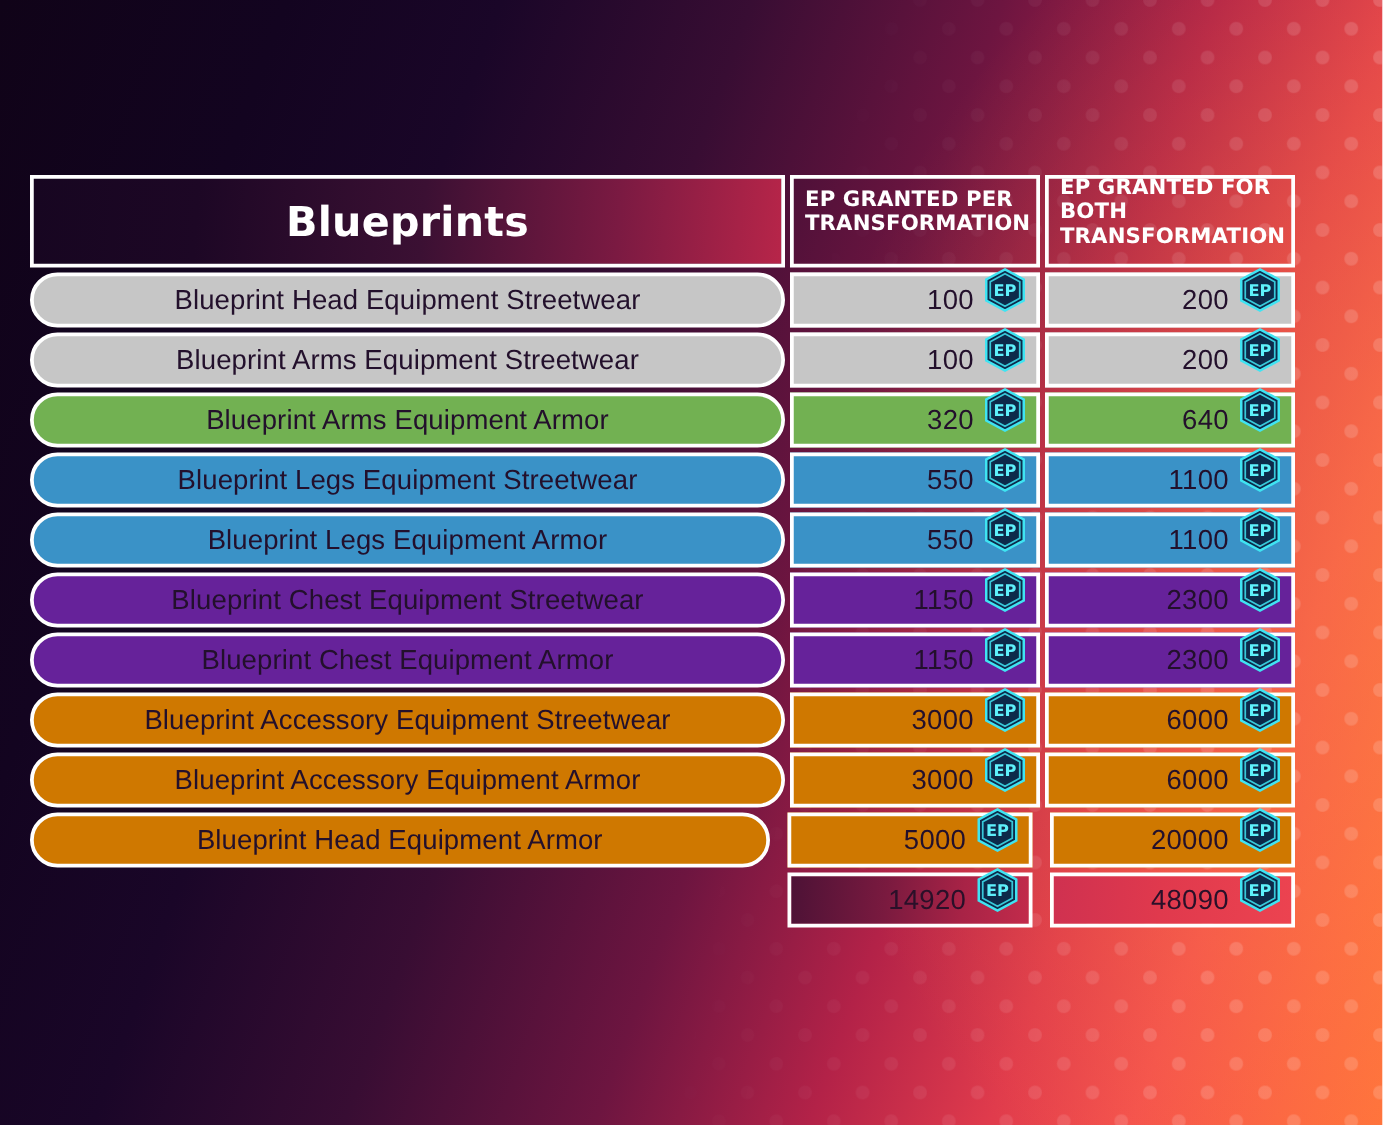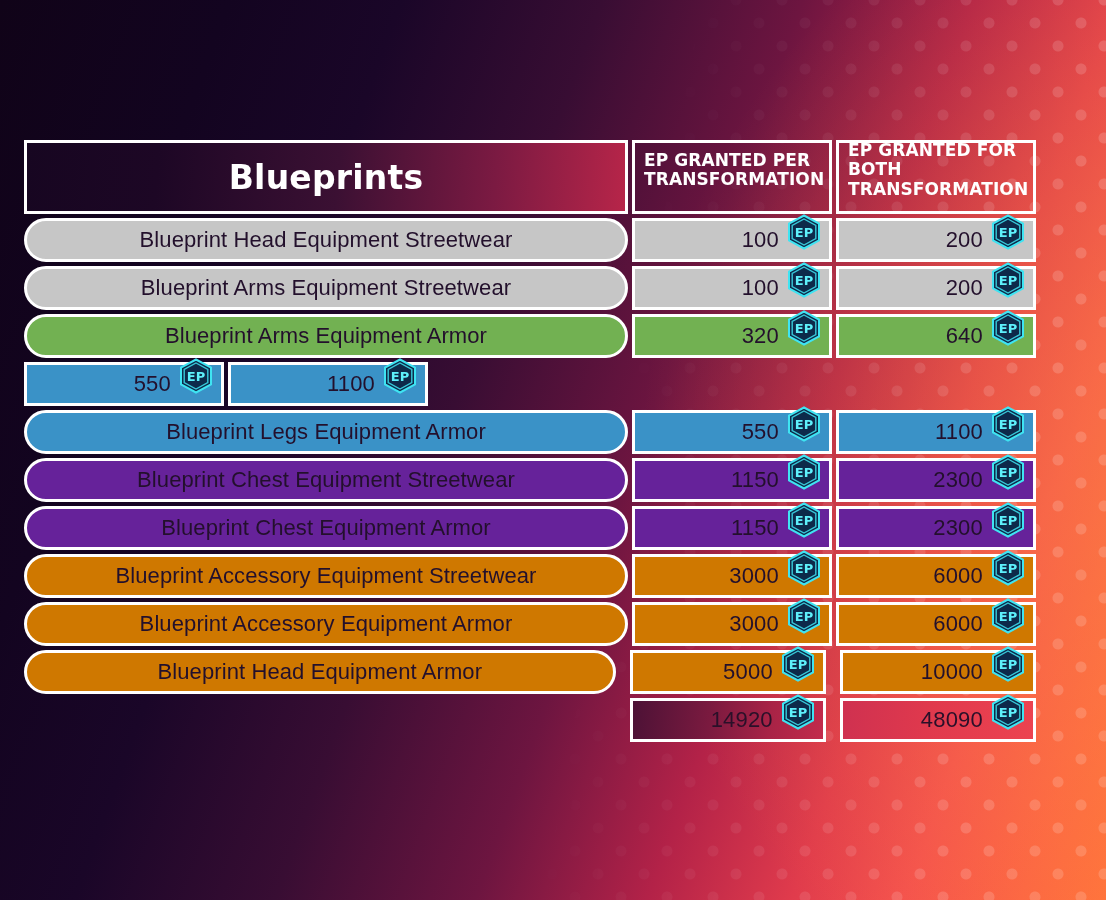--- a/index.html
+++ b/index.html
@@ -234,20 +234,23 @@
               <span class="ep-badge">
                 <svg viewBox="0 0 34 36" xmlns="http://www.w3.org/2000/svg">
                   <polygon points="17,1.5 32,9.6 32,26.4 17,34.5 2,26.4 2,9.6" fill="#0d2a4a" stroke="#3fe4f2" stroke-width="2"></polygon>
                   <polygon points="17,5 28.8,11.4 28.8,24.6 17,31 5.2,24.6 5.2,11.4" fill="none" stroke="#3fe4f2" stroke-width="1.4" opacity="0.85"></polygon>
                   <text x="17" y="23" text-anchor="middle" font-family="DejaVu Sans, sans-serif" font-size="13" font-weight="bold" fill="#5ef0fb">EP</text>
                 </svg>
               </span>
             </div>
           </div>
           <div class="row">
+            <div class="cell name c-name" style="background:#3a92c7">
+              <span class="name-text">Blueprint Legs Equipment Streetwear</span>
+            </div>
             <div class="cell val c-per" style="background:#3a92c7">
               <span class="val-text">550</span>
               <span class="ep-badge">
                 <svg viewBox="0 0 34 36" xmlns="http://www.w3.org/2000/svg">
                   <polygon points="17,1.5 32,9.6 32,26.4 17,34.5 2,26.4 2,9.6" fill="#0d2a4a" stroke="#3fe4f2" stroke-width="2"></polygon>
                   <polygon points="17,5 28.8,11.4 28.8,24.6 17,31 5.2,24.6 5.2,11.4" fill="none" stroke="#3fe4f2" stroke-width="1.4" opacity="0.85"></polygon>
                   <text x="17" y="23" text-anchor="middle" font-family="DejaVu Sans, sans-serif" font-size="13" font-weight="bold" fill="#5ef0fb">EP</text>
                 </svg>
               </span>
             </div>
@@ -395,21 +398,21 @@
               <span class="val-text">5000</span>
               <span class="ep-badge">
                 <svg viewBox="0 0 34 36" xmlns="http://www.w3.org/2000/svg">
                   <polygon points="17,1.5 32,9.6 32,26.4 17,34.5 2,26.4 2,9.6" fill="#0d2a4a" stroke="#3fe4f2" stroke-width="2"></polygon>
                   <polygon points="17,5 28.8,11.4 28.8,24.6 17,31 5.2,24.6 5.2,11.4" fill="none" stroke="#3fe4f2" stroke-width="1.4" opacity="0.85"></polygon>
                   <text x="17" y="23" text-anchor="middle" font-family="DejaVu Sans, sans-serif" font-size="13" font-weight="bold" fill="#5ef0fb">EP</text>
                 </svg>
               </span>
             </div>
             <div class="cell val c-both" style="background:#cf7800">
-              <span class="val-text">10000</span>
+              <span class="val-text">20000</span>
               <span class="ep-badge">
                 <svg viewBox="0 0 34 36" xmlns="http://www.w3.org/2000/svg">
                   <polygon points="17,1.5 32,9.6 32,26.4 17,34.5 2,26.4 2,9.6" fill="#0d2a4a" stroke="#3fe4f2" stroke-width="2"></polygon>
                   <polygon points="17,5 28.8,11.4 28.8,24.6 17,31 5.2,24.6 5.2,11.4" fill="none" stroke="#3fe4f2" stroke-width="1.4" opacity="0.85"></polygon>
                   <text x="17" y="23" text-anchor="middle" font-family="DejaVu Sans, sans-serif" font-size="13" font-weight="bold" fill="#5ef0fb">EP</text>
                 </svg>
               </span>
             </div>
           </div>
         </div>

